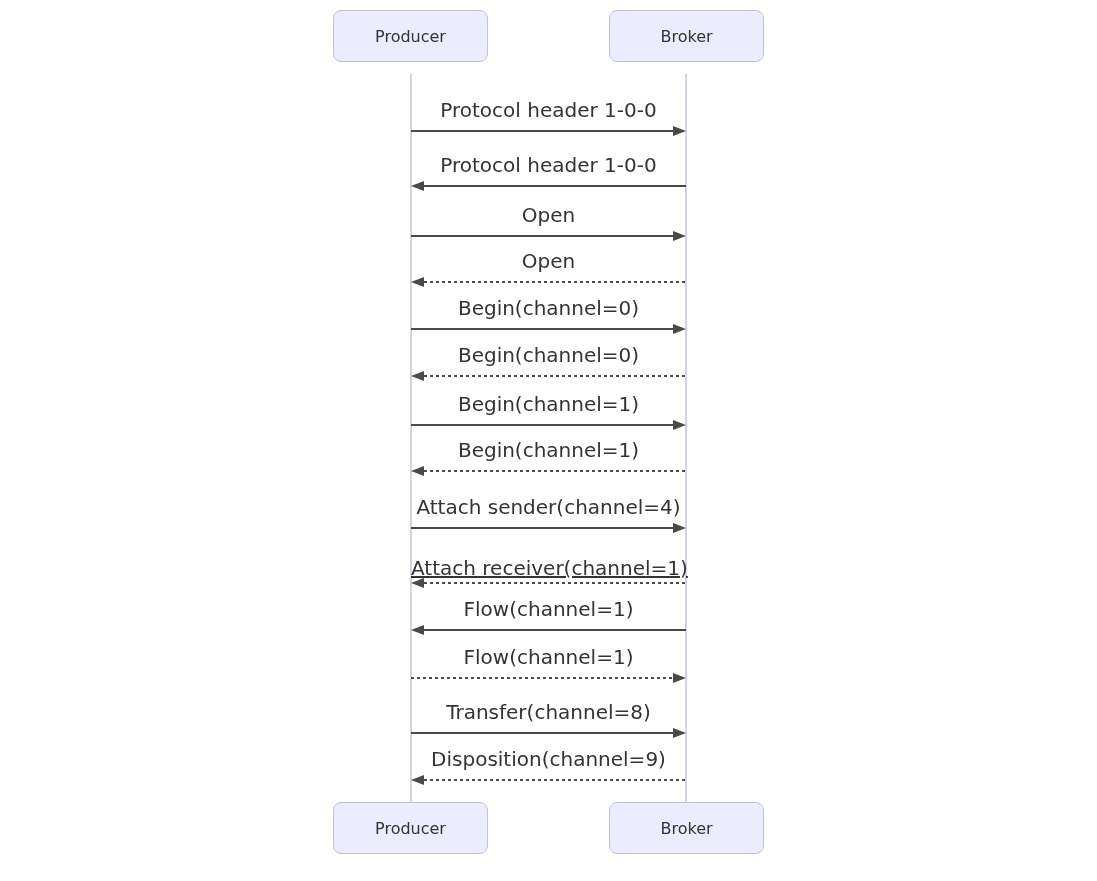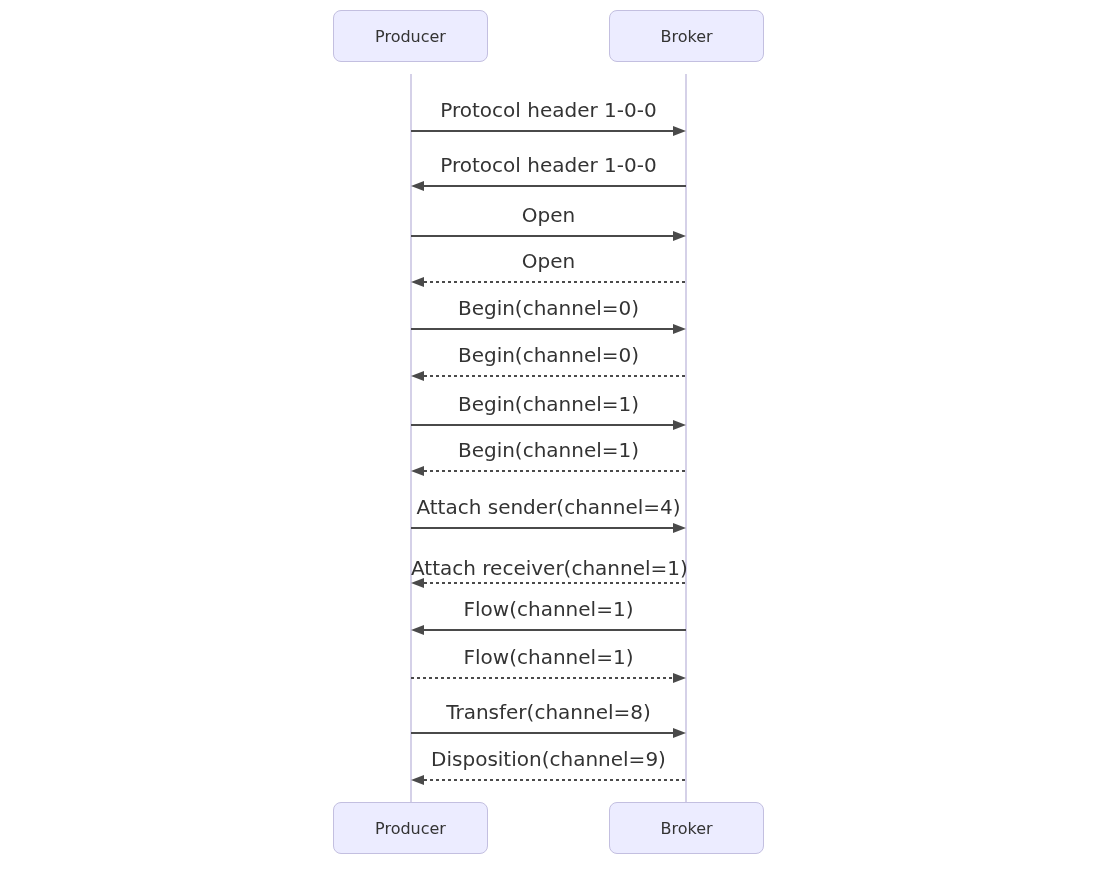--- a/index.html
+++ b/index.html
@@ -106,21 +106,21 @@
       <div class="arrowhead left" style="left: 411px; top: 371px;"></div>
       <div class="msg-label" style="left: 411px; top: 392px;">Begin(channel=1)</div>
       <div class="msg-line solid" style="left: 411px; top: 424px; width: 262px;"></div>
       <div class="arrowhead right" style="left: 673px; top: 420px;"></div>
       <div class="msg-label" style="left: 411px; top: 438px;">Begin(channel=1)</div>
       <div class="msg-line dashed" style="left: 424px; top: 470px; width: 262px;"></div>
       <div class="arrowhead left" style="left: 411px; top: 466px;"></div>
       <div class="msg-label" style="left: 411px; top: 495px;">Attach sender(channel=4)</div>
       <div class="msg-line solid" style="left: 411px; top: 527px; width: 262px;"></div>
       <div class="arrowhead right" style="left: 673px; top: 523px;"></div>
-      <div class="msg-label" style="left: 411px; top: 556px;">Attach receiver(channel=1)</div>
+      <div class="msg-label" style="left: 411px; top: 556px; text-decoration: underline;">Attach receiver(channel=1)</div>
       <div class="msg-line dashed" style="left: 424px; top: 582px; width: 262px;"></div>
       <div class="arrowhead left" style="left: 411px; top: 578px;"></div>
       <div class="msg-label" style="left: 411px; top: 597px;">Flow(channel=1)</div>
       <div class="msg-line solid" style="left: 424px; top: 629px; width: 262px;"></div>
       <div class="arrowhead left" style="left: 411px; top: 625px;"></div>
       <div class="msg-label" style="left: 411px; top: 645px;">Flow(channel=1)</div>
       <div class="msg-line dashed" style="left: 411px; top: 677px; width: 262px;"></div>
       <div class="arrowhead right" style="left: 673px; top: 673px;"></div>
       <div class="msg-label" style="left: 411px; top: 700px;">Transfer(channel=8)</div>
       <div class="msg-line solid" style="left: 411px; top: 732px; width: 262px;"></div>

